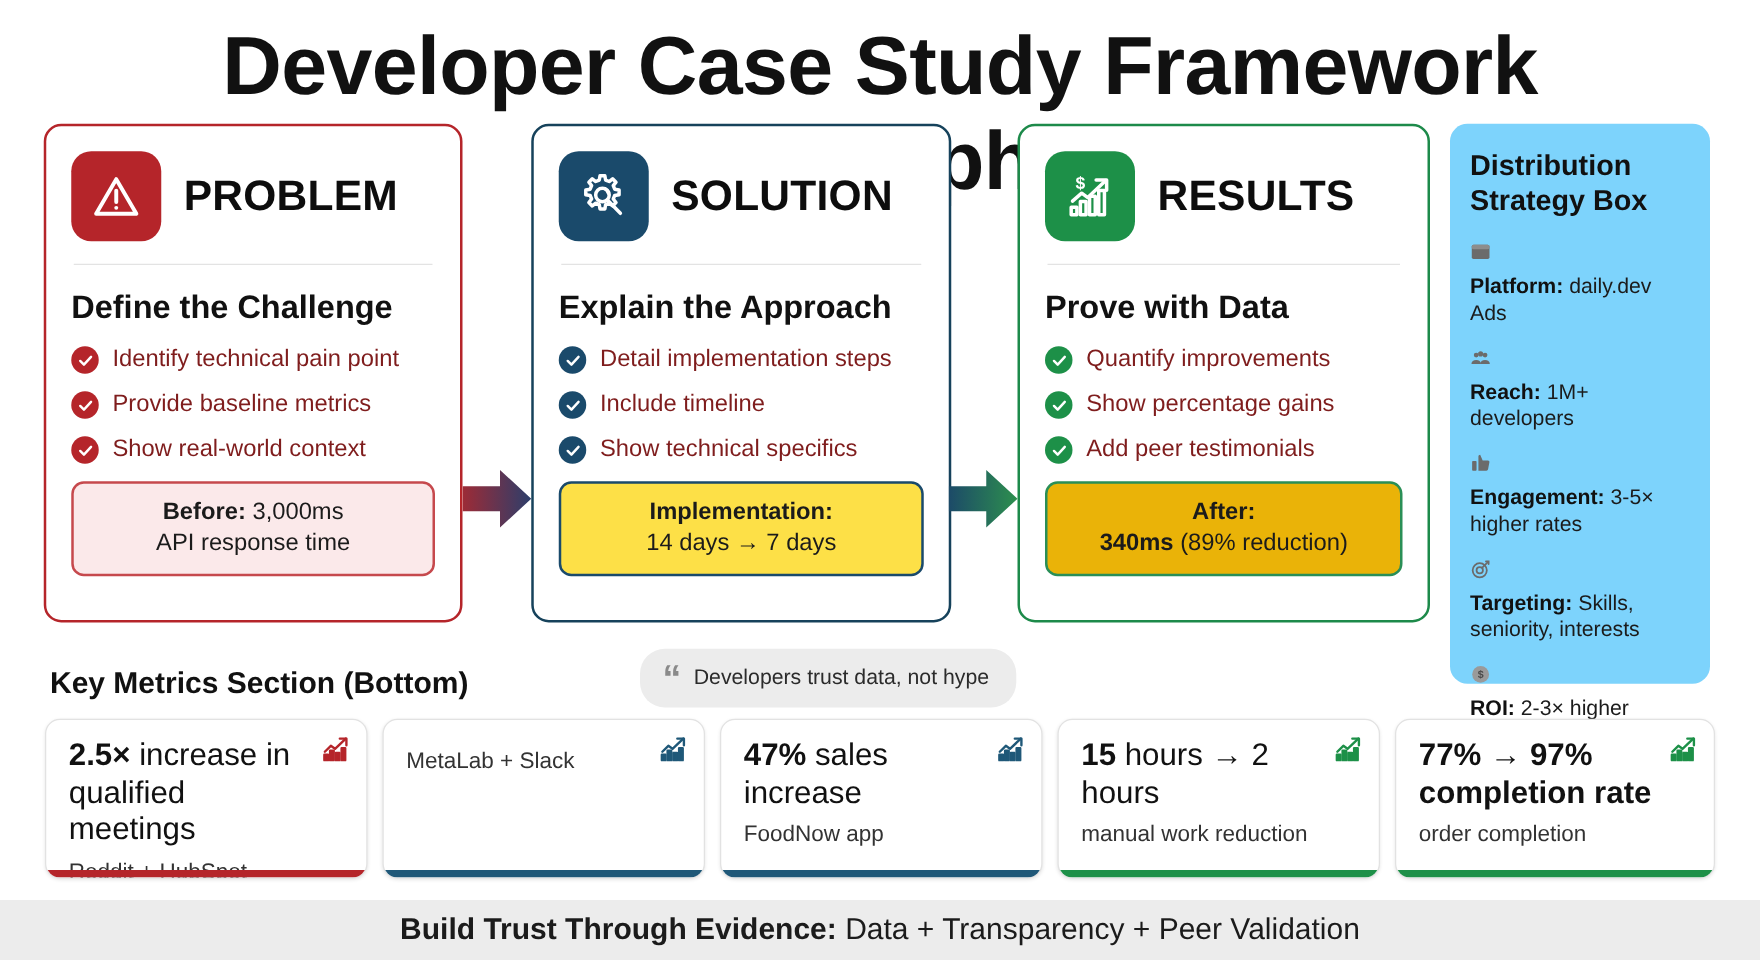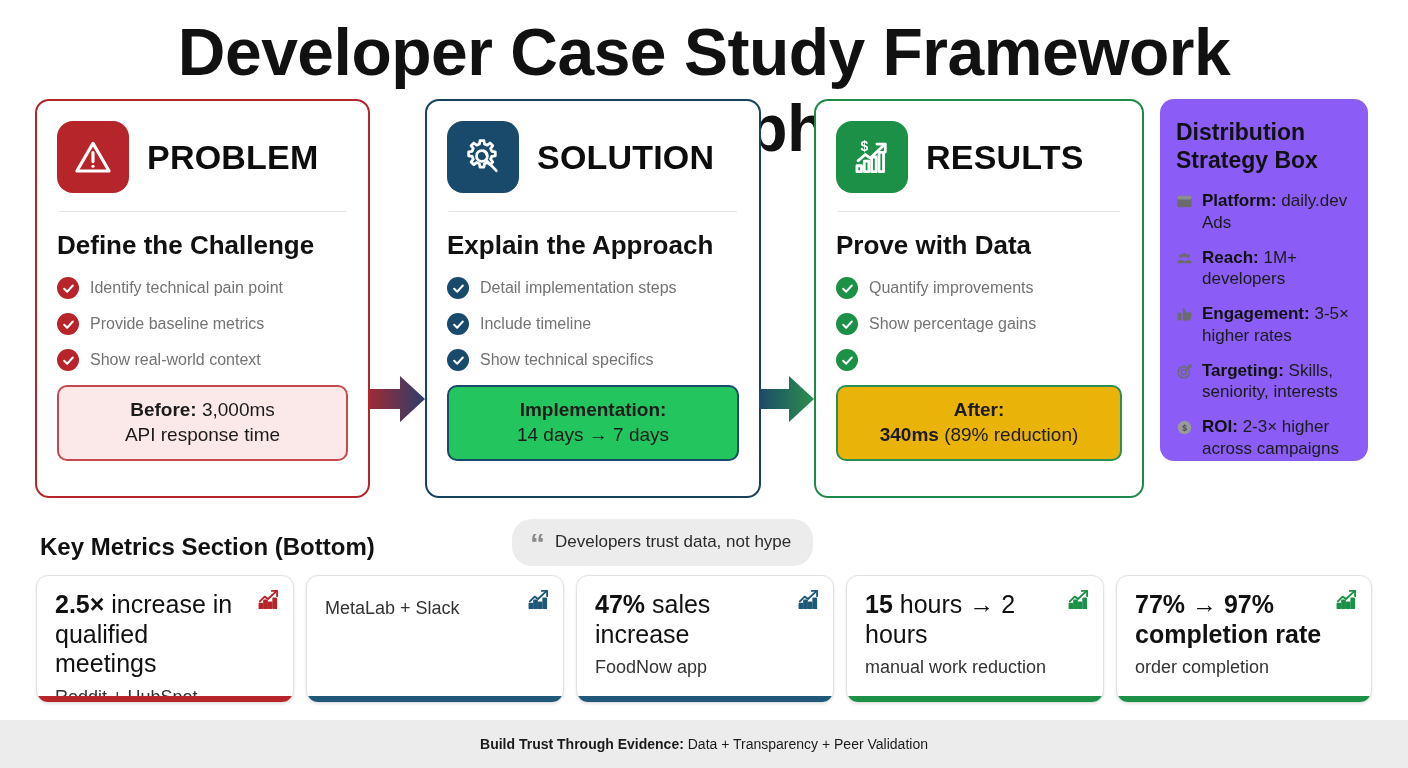--- a/index.html
+++ b/index.html
@@ -53,45 +53,45 @@
   .bullets { margin-top: 16px; }
   .bullet { display: flex; align-items: center; gap: 11px; margin-bottom: 14px; }
   .dot {
     width: 22px; height: 22px; border-radius: 50%;
     display: flex; align-items: center; justify-content: center; flex: 0 0 22px;
   }
   .dot.red   { background: #b5252a; }
   .dot.blue  { background: #1a4a6b; }
   .dot.green { background: #1d9048; }
   .dot svg { display: block; }
-  .bullet-txt { font-size: 16px; color: #737373; }
+  .bullet-txt { font-size: 19px; color: #7f1d1d; }
 
   .metric-box {
     margin-top: 6px; border-radius: 10px; border: 2px solid;
     padding: 11px 8px 12px 8px; text-align: center; line-height: 1.3;
   }
   .metric-box.red   { border-color: #c6494d; background: #fbe9ea; }
-  .metric-box.blue  { border-color: #1a4a6b; background: #22c55e; }
+  .metric-box.blue  { border-color: #1a4a6b; background: #fde047; }
   .metric-box.green { border-color: #2a8f57; background: #eab308; }
   .mb-line { font-size: 19px; color: #1b1b1b; }
   .mb-line b { font-weight: bold; }
 
   
   .arrow { position: absolute; top: 275px; width: 56px; height: 50px; }
   .arrow.a1 { left: 370px; }
   .arrow.a2 { left: 759px; }
 
   
   .dist {
-    position: absolute; left: 1160px; top: 99px; width: 208px; height: 362px;
-    background: #8b5cf6; border-radius: 14px; padding: 20px 14px 0 16px;
+    position: absolute; left: 1160px; top: 99px; width: 208px; height: 448px;
+    background: #7dd3fc; border-radius: 14px; padding: 20px 14px 0 16px;
   }
   .dist-title { font-size: 23px; font-weight: bold; color: #111; line-height: 1.2; }
   .dist-list { margin-top: 16px; }
-  .dist-item { display: flex; gap: 8px; margin-bottom: 13px; }
+  .dist-item { display: flex; gap: 8px; margin-bottom: 13px; flex-direction: column; }
   .dist-ico { flex: 0 0 18px; width: 18px; padding-top: 3px; }
   .dist-ico svg { display: block; }
   .dist-txt { font-size: 17px; color: #1b1b1b; line-height: 1.28; }
   .dist-txt b { font-weight: bold; color: #111; }
 
   
   .km-title {
     position: absolute; left: 40px; top: 533px;
     font-size: 24px; font-weight: bold; color: #111;
   }
@@ -122,21 +122,21 @@
   .m-head { font-size: 25px; color: #111; line-height: 1.18; padding-right: 26px; }
   .m-head b { font-weight: bold; }
   .m-sub { font-size: 18px; color: #333; margin-top: 8px; }
 
   
   .footer {
     position: absolute; left: 0; bottom: 0; width: 1408px; height: 48px;
     background: #ececec;
     display: flex; align-items: center; justify-content: center;
   }
-  .footer-txt { font-size: 14px; color: #1b1b1b; }
+  .footer-txt { font-size: 24px; color: #1b1b1b; }
   .footer-txt b { font-weight: bold; }
 </style>
 </head>
 <body>
 
 <div class="page">
 
   <div class="title">Developer Case Study Framework Infographic</div>
 
   <div class="cards-row">
@@ -270,20 +270,21 @@
               </svg>
           </span>
           <span class="bullet-txt">Show percentage gains</span>
         </div>
         <div class="bullet">
           <span class="dot green">
             <svg width="13" height="13" viewBox="0 0 24 24" fill="none" stroke="#fff" stroke-width="3.6" stroke-linecap="round" stroke-linejoin="round">
                 <path d="M4 12.5 L9.5 18 L20 6.5"></path>
               </svg>
           </span>
+          <span class="bullet-txt">Add peer testimonials</span>
         </div>
       </div>
       <div class="metric-box green">
         <div class="mb-line">
           <b>After:</b>
         </div>
         <div class="mb-line">
           <b>340ms</b>
           <span>(89% reduction)</span>
         </div>

